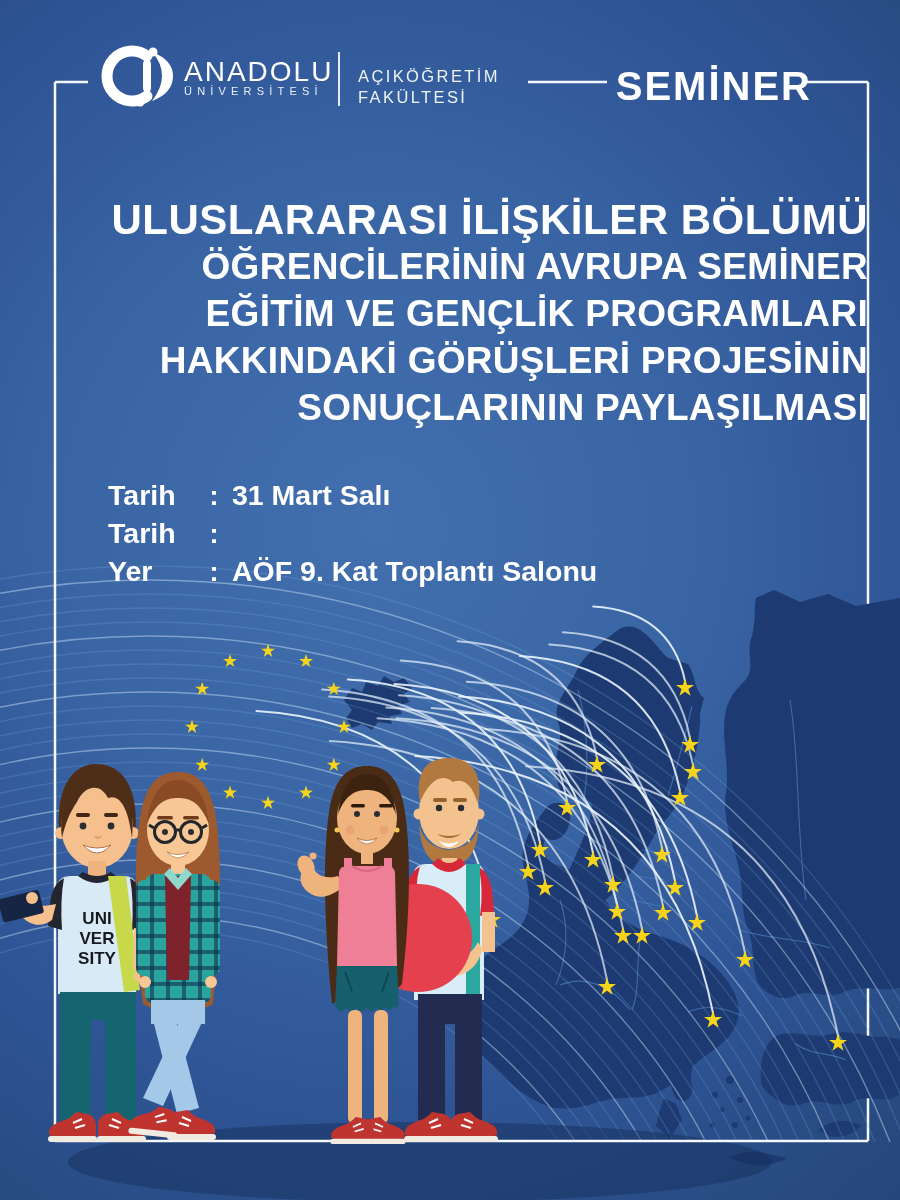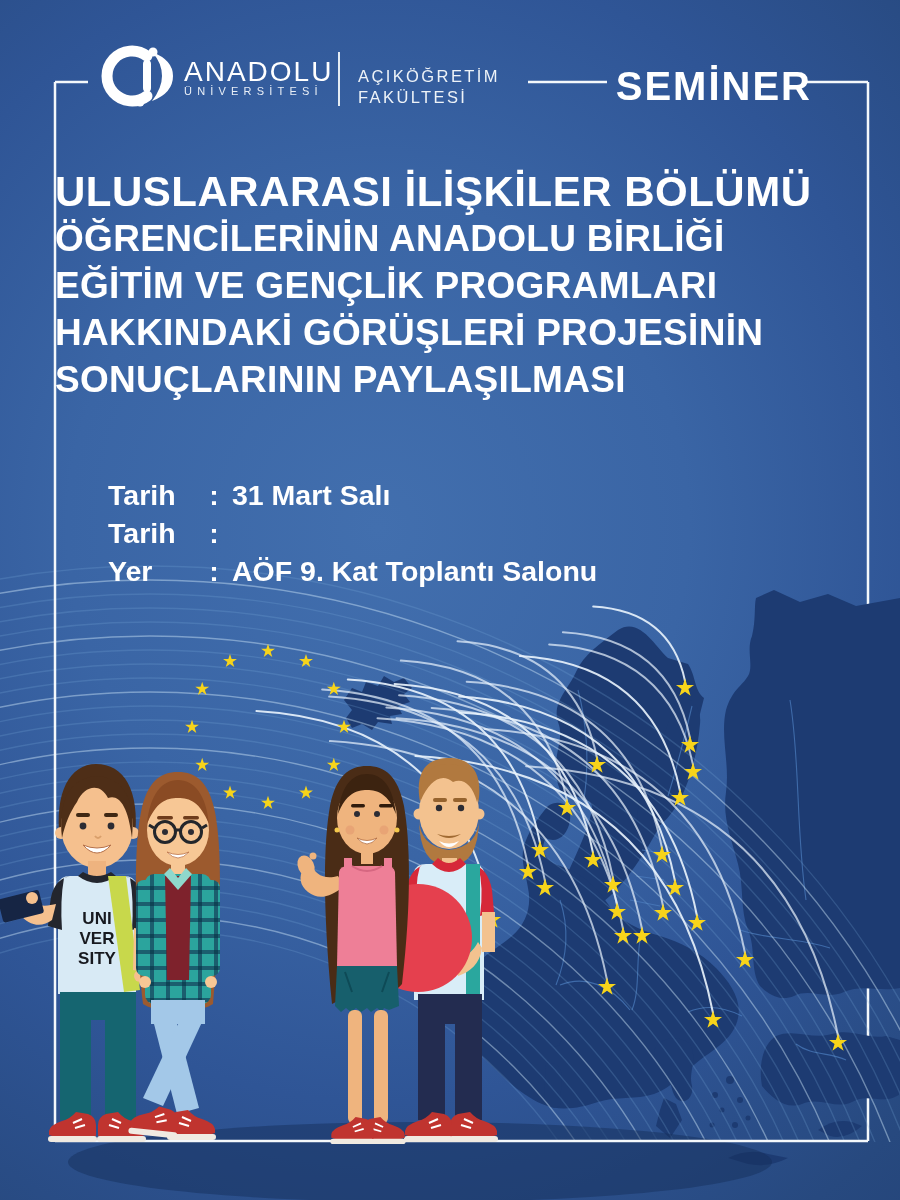--- a/index.html
+++ b/index.html
@@ -12,21 +12,21 @@
   .layer{position:absolute;color:#fff;}
   
   .logo-box{left:95px;top:44px;width:82px;height:70px;}
   .uni-text{left:184px;top:58px;line-height:1;}
   .uni-name{font-size:28px;font-weight:normal;letter-spacing:2px;}
   .uni-sub{font-size:11px;letter-spacing:5.2px;font-weight:400;color:#e8eef6;}
   .divider{left:338px;top:52px;width:2px;height:54px;background:#eef3f8;opacity:.95;}
   .faculty{left:358px;top:66px;font-size:16.5px;letter-spacing:2.4px;line-height:1.3;font-weight:400;color:#eef3f8;}
   .seminer{left:612px;top:64px;width:200px;text-align:right;font-size:40px;font-weight:bold;letter-spacing:2px;}
   
-  .title{left:55px;top:168px;width:813px;text-align:left;font-weight:bold;}
+  .title{left:55px;top:196px;width:813px;text-align:right;font-weight:bold;}
   .title div{line-height:47px;}
   .t1{font-size:42px;letter-spacing:.5px;}
   .tn{font-size:37px;letter-spacing:.3px;}
   
   .details{left:108px;top:474px;font-size:28.5px;font-weight:bold;}
   .drow{display:flex;height:38px;align-items:flex-end;}
   .dlabel{width:88px;}
   .dsep{width:36px;text-align:center;}
 </style>
 </head>
@@ -348,21 +348,21 @@
 
 <div class="layer faculty">
   <div>AÇIKÖĞRETİM</div>
   <div>FAKÜLTESİ</div>
 </div>
 
 <div class="layer seminer">SEMİNER</div>
 
 <div class="layer title">
   <div class="t1">ULUSLARARASI İLİŞKİLER BÖLÜMÜ</div>
-  <div class="tn">ÖĞRENCİLERİNİN ANADOLU BİRLİĞİ</div>
+  <div class="tn">ÖĞRENCİLERİNİN AVRUPA SEMİNER</div>
   <div class="tn">EĞİTİM VE GENÇLİK PROGRAMLARI</div>
   <div class="tn">HAKKINDAKİ GÖRÜŞLERİ PROJESİNİN</div>
   <div class="tn">SONUÇLARININ PAYLAŞILMASI</div>
 </div>
 
 <div class="layer details">
   <div class="drow">
     <span class="dlabel">Tarih</span>
     <span class="dsep">:</span>
     <span class="dvalue">31 Mart Salı</span>

